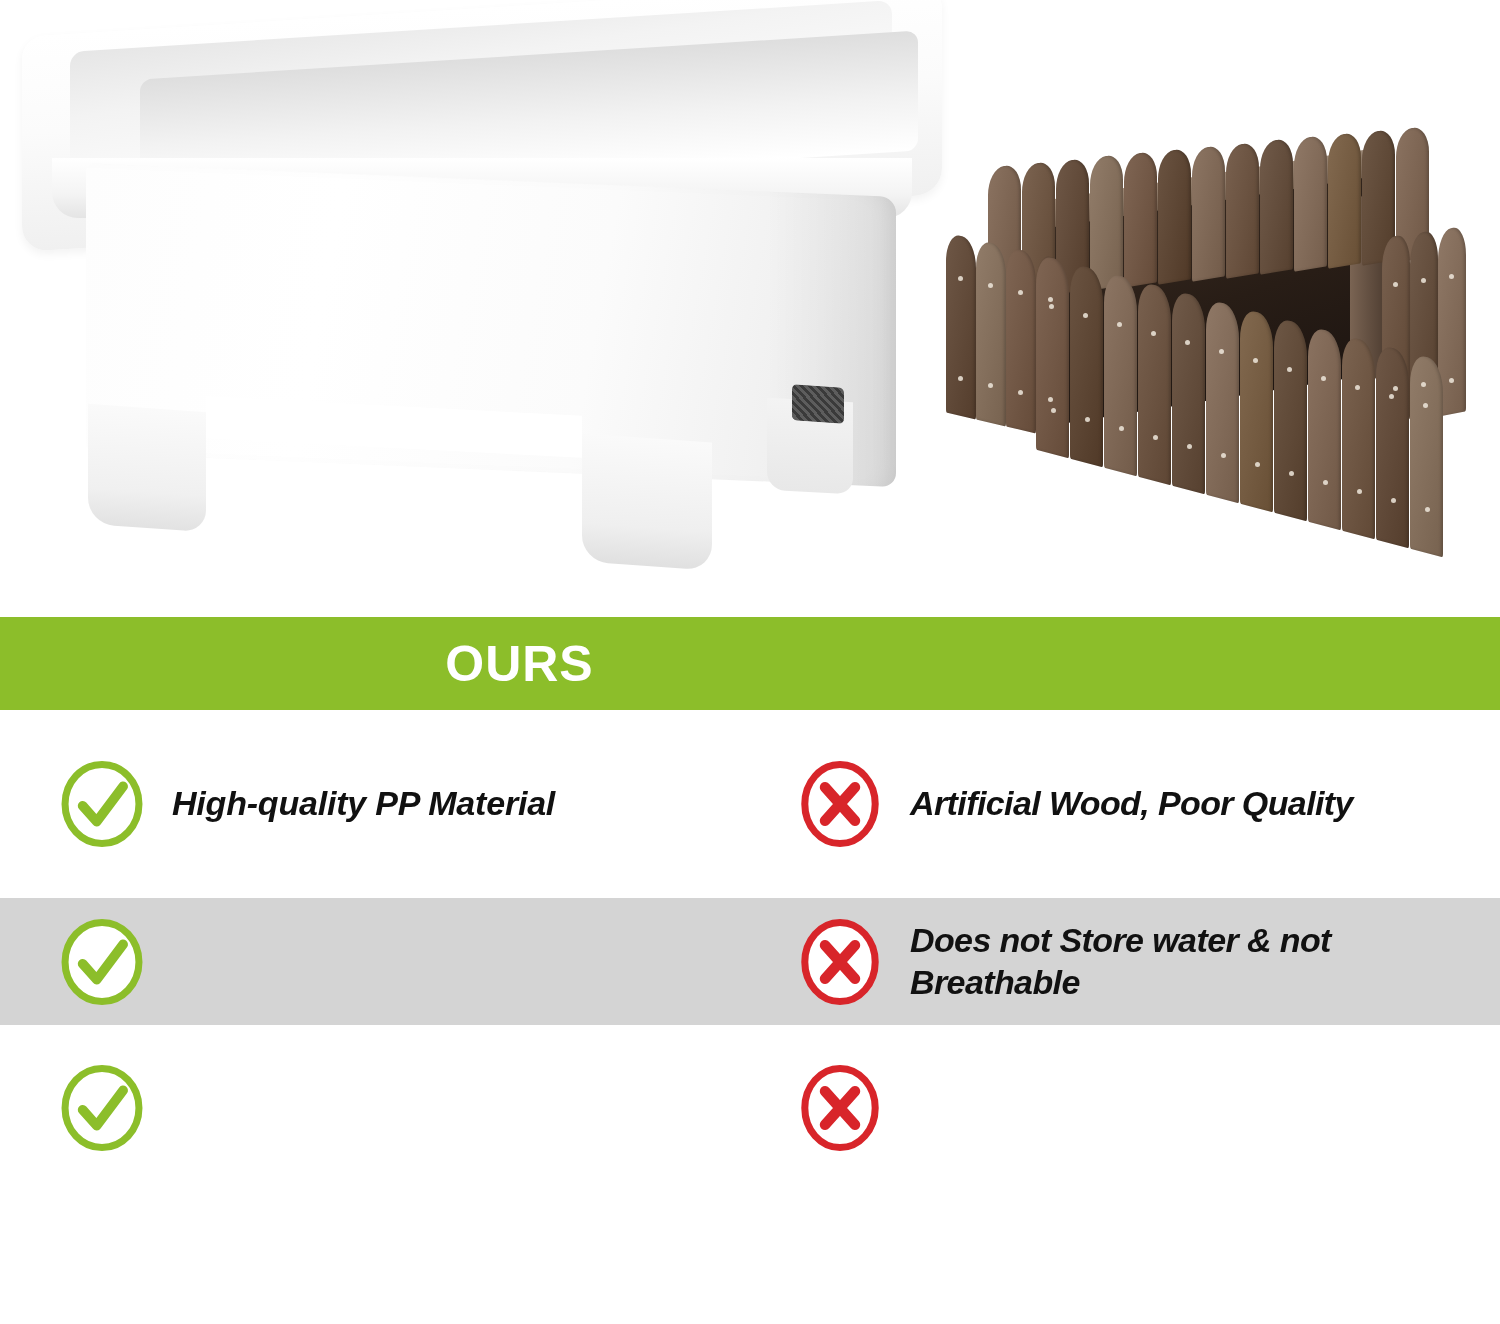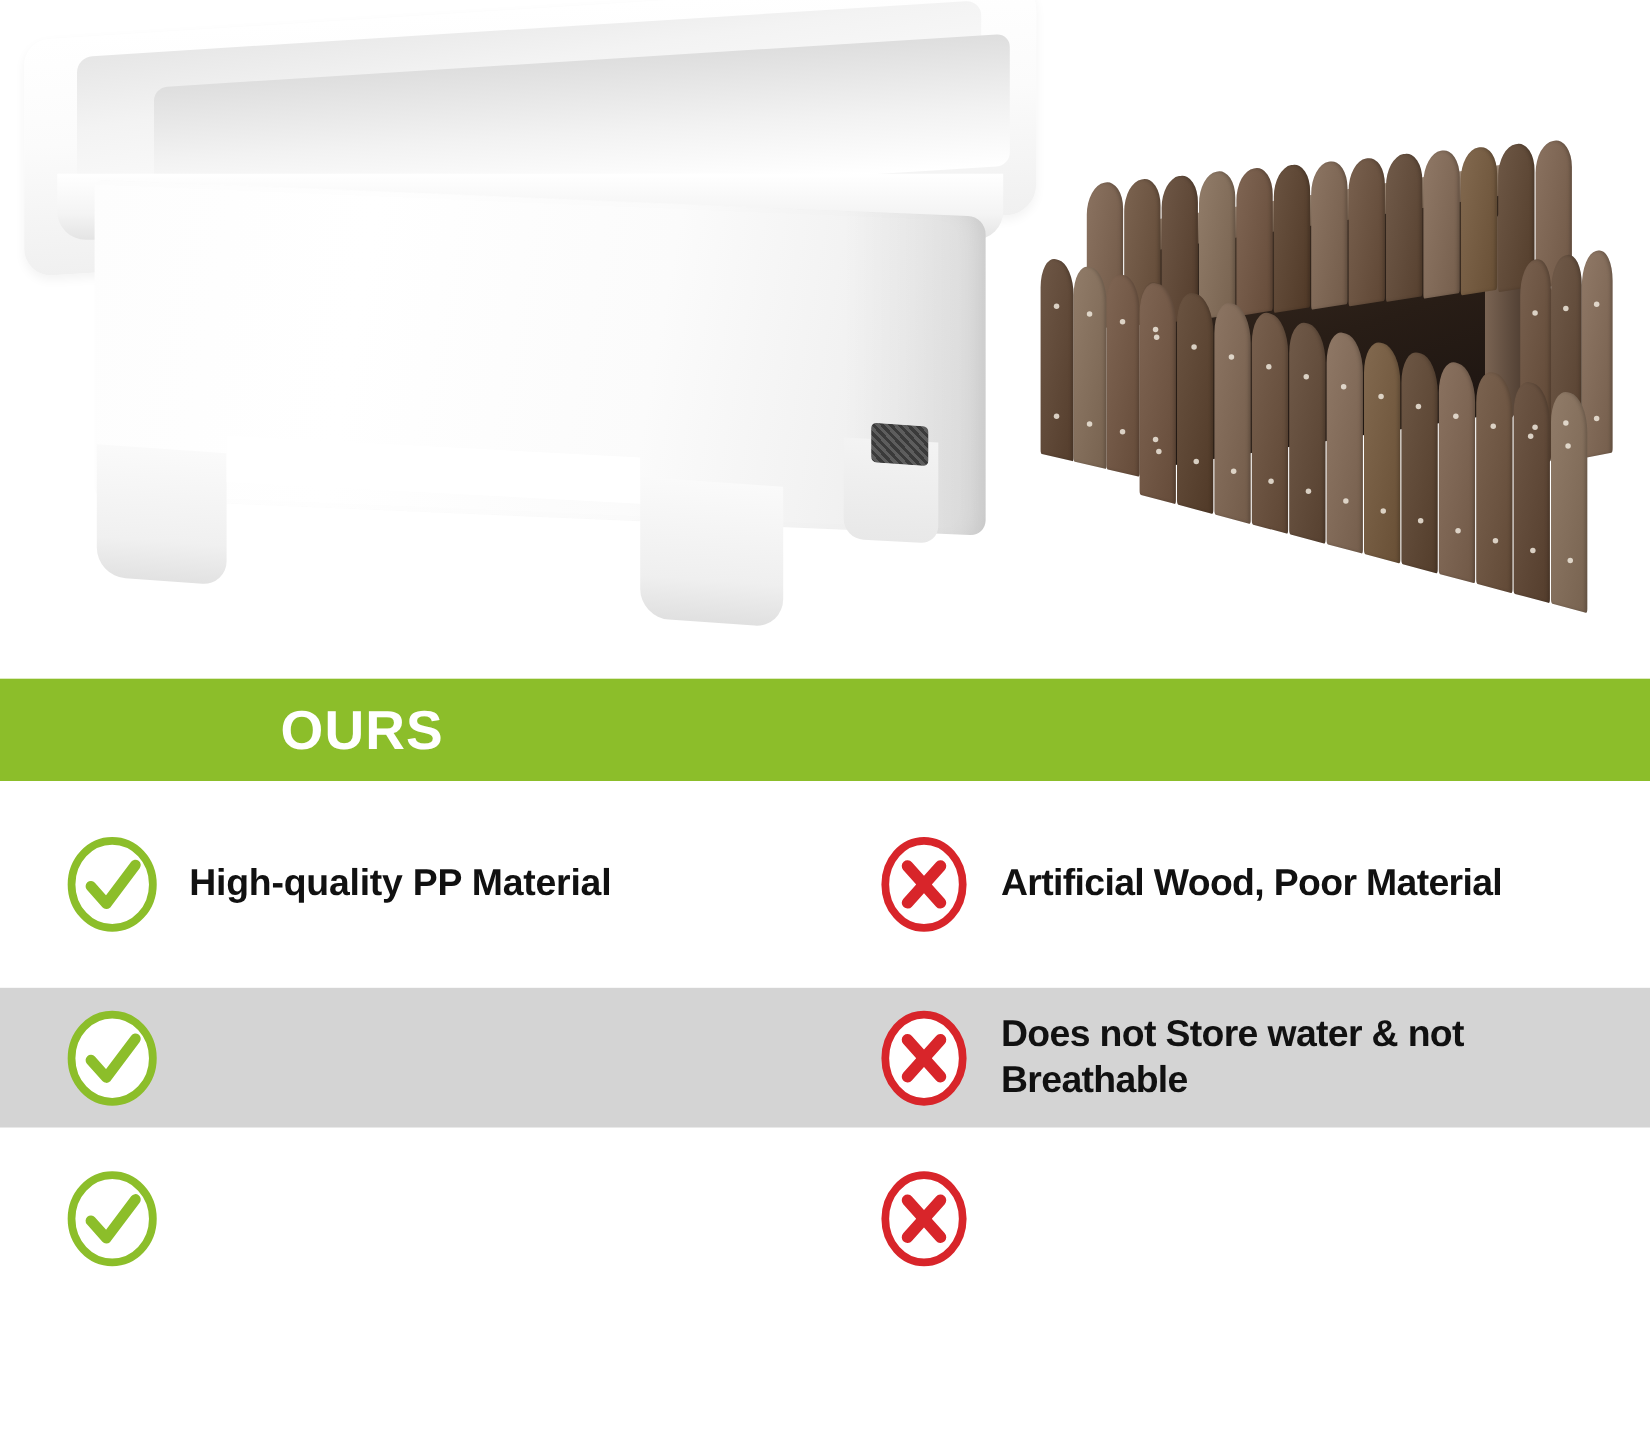--- a/index.html
+++ b/index.html
@@ -57,21 +57,21 @@
   .wd-innerlip{position:absolute;left:124px;top:56px;width:340px;height:28px;
       background:linear-gradient(180deg,#9c8876 0%,#6f5b4a 100%);
       transform:skewY(-9deg);border-radius:3px;}
   .wd-innerlip-r{position:absolute;left:432px;top:70px;width:36px;height:200px;
       background:linear-gradient(90deg,#7a6453 0%,#4e3d31 100%);
       transform:skewY(-52deg);}
 
   
   .cmp-header{position:absolute;left:0;top:617px;width:1500px;height:93px;}
   .cmp-header .hcell{position:absolute;top:0;height:93px;display:flex;align-items:center;}
-  .hcell-ours{left:0;width:760px;justify-content:flex-start;padding-left:255px;box-sizing:border-box;}
+  .hcell-ours{left:12px;width:760px;justify-content:center;padding-left:255px;box-sizing:border-box;}
   .hcell-others{left:760px;width:740px;justify-content:flex-start;padding-left:300px;box-sizing:border-box;}
   .htxt{color:#ffffff;font-size:50px;font-weight:bold;letter-spacing:1px;
       font-family:"Liberation Sans",sans-serif;line-height:1;}
 
   
   .rows{position:absolute;left:0;top:710px;width:1500px;}
   .crow{position:relative;width:1500px;display:flex;align-items:center;}
   .crow.h1{height:188px;}
   .crow.h2{height:127px;}
   .crow.h3{height:165px;}
@@ -81,21 +81,21 @@
   .cell-right{width:740px;padding-left:36px;}
 
   .icon-wrap{flex:0 0 auto;width:88px;height:88px;position:relative;margin-right:26px;}
   .icon-wrap svg{display:block;width:88px;height:88px;}
 
   .feat-txt{font-size:34px;font-weight:bold;color:#111111;line-height:1.22;
       font-family:"Liberation Sans",sans-serif;letter-spacing:-0.2px;}
   .cell-right .feat-txt{letter-spacing:-0.6px;}
 
   .band-gray{position:absolute;left:0;width:1500px;background:#d4d4d4;z-index:0;}
-  .crow > .cell{position:relative;z-index:1;}
+  .crow > .cell{position:relative;z-index:1;font-style:italic;}
 </style>
 </head>
 <body>
 
 <div class="page">
 
   <div class="photo-area">
 
     <div class="planter-white">
       <div class="pw-rim">
@@ -215,21 +215,21 @@
         </span>
         <span class="feat-txt">High-quality PP Material</span>
       </div>
       <div class="cell cell-right">
         <span class="icon-wrap">
           <svg viewBox="0 0 100 100">
             <ellipse cx="50" cy="50" rx="40" ry="45" fill="#ffffff" stroke="#D8252A" stroke-width="8"></ellipse>
             <path d="M33 31 L67 69 M67 31 L33 69" fill="none" stroke="#D8252A" stroke-width="12" stroke-linecap="round"></path>
           </svg>
         </span>
-        <span class="feat-txt">Artificial Wood, Poor Material</span>
+        <span class="feat-txt">Artificial Wood, Poor Quality</span>
       </div>
     </div>
 
     <div class="crow h2">
       <div class="band-gray" style="top:0;height:127px;"></div>
       <div class="cell cell-left">
         <span class="icon-wrap">
           <svg viewBox="0 0 100 100">
             <ellipse cx="50" cy="50" rx="42" ry="45" fill="#ffffff" stroke="#8CBE2A" stroke-width="8"></ellipse>
             <path d="M28 52 L44 70 L74 30" fill="none" stroke="#8CBE2A" stroke-width="11" stroke-linecap="round" stroke-linejoin="round"></path>

